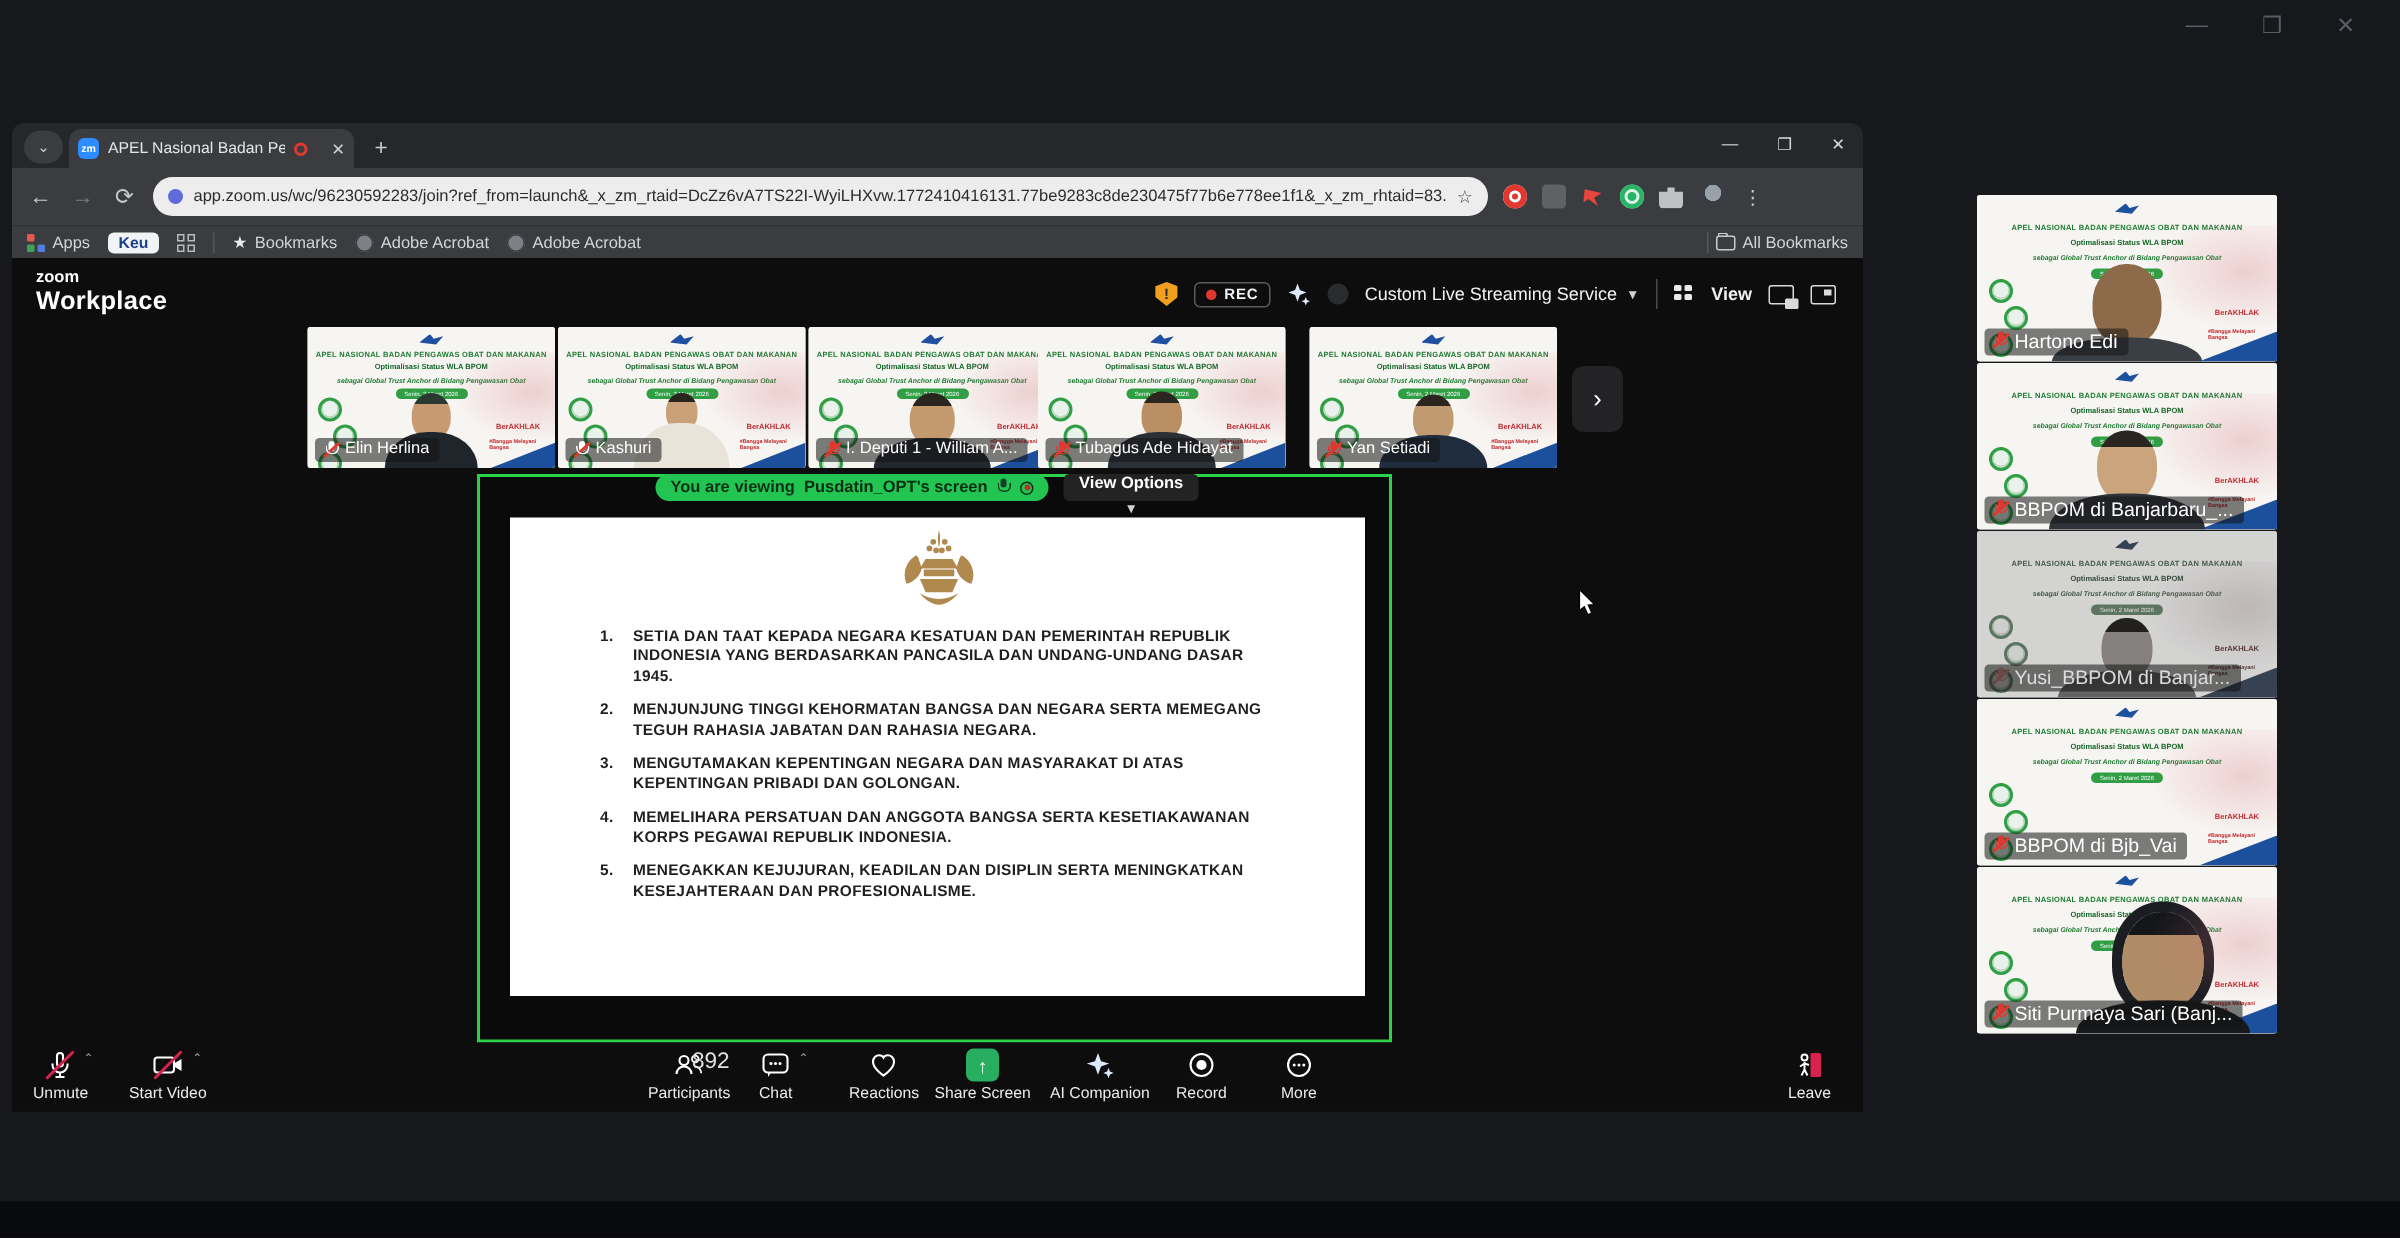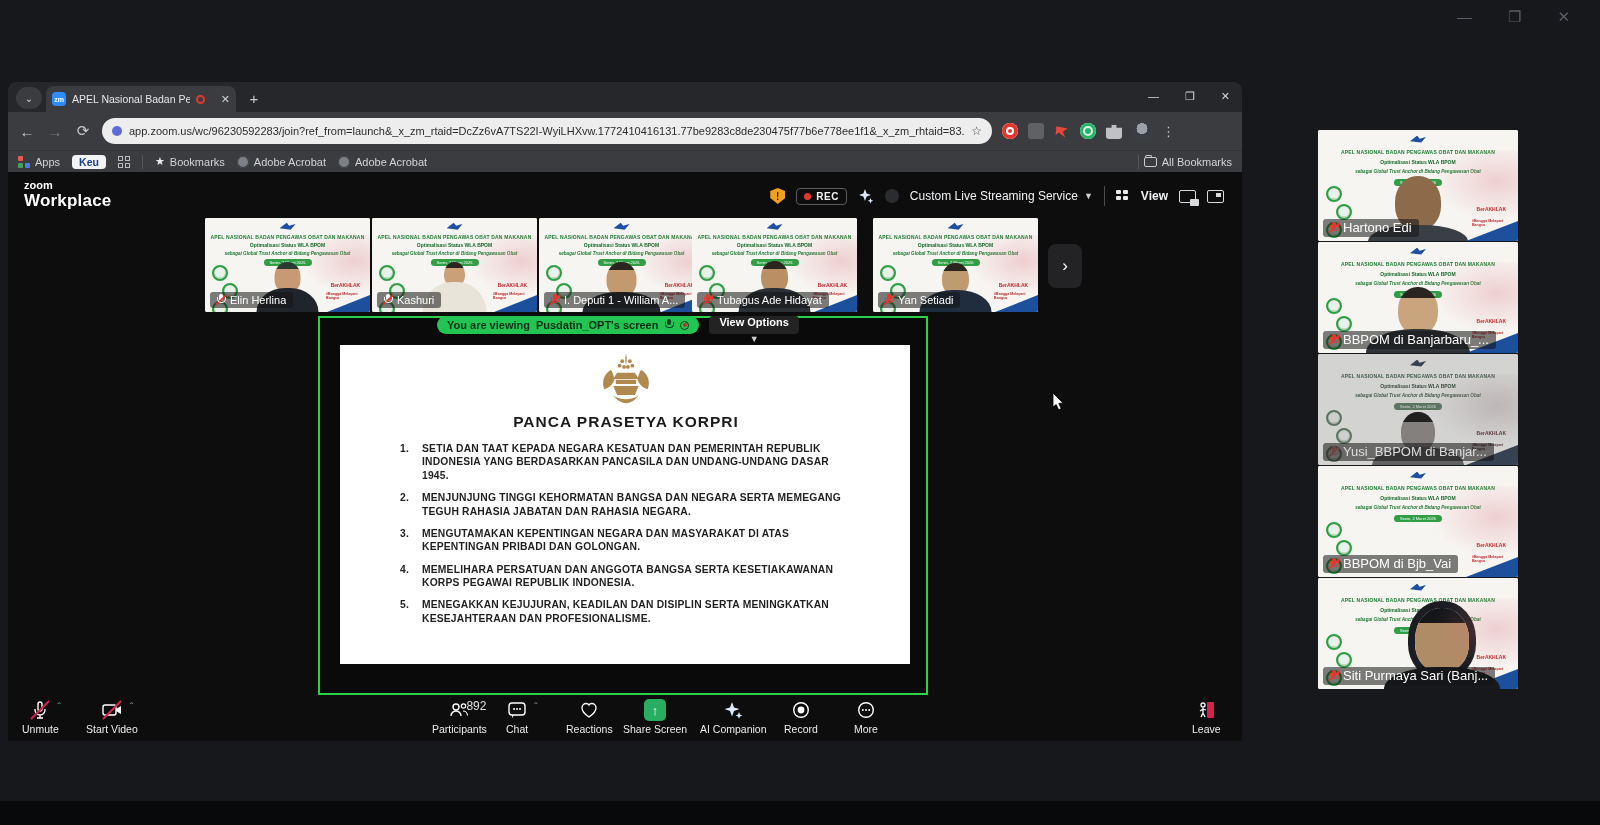--- a/index.html
+++ b/index.html
@@ -102,21 +102,21 @@
   .f-kashuri{--hw:21px;--bh:30px;--bw:64px;--skin:#caa078;--cloth:#e8e4da;}
   .f-deputi{--hw:30px;--bh:20px;--bw:78px;--skin:#c29a6d;--cloth:#23272e;}
   .f-tubagus{--hw:27px;--bh:24px;--bw:72px;--skin:#b98f63;--cloth:#2b2f36;}
   .f-yan{--hw:27px;--bh:22px;--bw:72px;--skin:#c09a70;--cloth:#1f2d3e;}
   .f-hartono{--hw:46px;--bh:16px;--bw:100px;--skin:#8d6a4a;--cloth:#3a3f46;--hair:#8d6a4a;}
   .f-banjarbaru{--hw:40px;--bh:24px;--bw:104px;--skin:#caa47c;--cloth:#30343a;}
   .f-yusi{--hw:34px;--bh:18px;--bw:92px;--skin:#a09488;--cloth:#6f7276;}
   .f-siti{--hw:54px;--bh:22px;--bw:116px;--skin:#b08c66;--cloth:#17191d;--hair:#14161a;left:62%;}
   .f-siti::before{box-shadow:0 0 0 7px #1b1d22;}
 
-  .nlabel{position:absolute;left:5px;bottom:4px;display:flex;align-items:center;gap:4px;background:rgba(20,20,20,.55);border-radius:3px;padding:1px 7px 2px 5px;max-width:92%;}
+  .nlabel{position:absolute;left:5px;bottom:4px;display:flex;gap:4px;background:rgba(20,20,20,.55);border-radius:3px;padding:1px 7px 2px 5px;max-width:92%;}
   .nlabel .nm{color:#fff;white-space:nowrap;overflow:hidden;text-overflow:ellipsis;}
   .strip-tile .nlabel .nm{font-size:11px;}
   .panel-tile .nlabel .nm{font-size:13px;}
   .micico{position:relative;width:11px;height:13px;flex:none;display:inline-block;}
   .micico::before{content:"";position:absolute;left:3.5px;top:1px;width:4px;height:7px;background:var(--mc,#fff);border-radius:2px;}
   .micico::after{content:"";position:absolute;left:1.5px;top:4px;width:7px;height:5px;border:1px solid var(--mc,#fff);border-top:none;border-radius:0 0 5px 5px;}
   .micico i{position:absolute;left:-1px;top:6px;width:14px;height:1.6px;background:#e0382f;transform:rotate(-42deg);}
   .micico.red{--mc:#e0382f;}
 
   
@@ -145,21 +145,21 @@
   .doc-list{margin:11px 0 0;padding:0;list-style:none;counter-reset:n;}
   .doc-list li{position:relative;padding-left:24px;margin-bottom:9px;font-size:10.3px;font-weight:bold;color:#1f1f1f;line-height:1.3;letter-spacing:.2px;counter-increment:n;}
   .doc-list li::before{content:counter(n) ".";position:absolute;left:2px;}
 
   
   .mtoolbar{position:absolute;left:0;top:523px;width:100%;height:46px;background:#0d0d0e;}
   .mt-item{position:absolute;top:4px;display:flex;flex-direction:column;align-items:center;gap:2px;color:#ececec;}
   .mt-item .lbl{font-size:10.5px;white-space:nowrap;}
   .mt-ico{height:22px;display:flex;align-items:center;justify-content:center;position:relative;}
   .mt-chev{position:absolute;top:2px;color:#9a9ca0;font-size:8px;}
-  .mt-badge{position:absolute;top:0;color:#dfe0e2;font-size:12px;}
+  .mt-badge{position:absolute;top:0;color:#dfe0e2;font-size:15px;}
   .share-btn{width:22px;height:22px;border-radius:5px;background:#27ae60;color:#fff;font-size:13px;font-weight:bold;display:flex;align-items:center;justify-content:center;}
   .slashred{position:absolute;width:26px;height:2px;background:#d6224c;transform:rotate(-45deg);border-radius:1px;}
 
   
   .panel-tile{left:0;width:200px;height:111px;}
   #panel{position:absolute;left:1318px;top:130px;width:200px;height:560px;}
   #panel .vtile{position:absolute;}
 
   
   .cursor{position:absolute;left:1052px;top:392px;width:13px;height:19px;z-index:9;}
@@ -425,21 +425,20 @@
               <circle cx="47" cy="25" r="3"></circle>
                 <circle cx="53" cy="25" r="3"></circle>
               <path d="M36 34h28l6 10H30z"></path>
               <rect x="34" y="45" width="32" height="7" rx="1"></rect>
               <path d="M30 55h40l-6 14H36z"></path>
               <path d="M26 30c-10 6-15 18-10 30 8-2 14-8 16-16l-4-12c0 0-1-1-2-2z"></path>
               <path d="M74 30c10 6 15 18 10 30-8-2-14-8-16-16l4-12c0 0 1-1 2-2z"></path>
               <path d="M30 70c6 8 14 12 20 12s14-4 20-12c-6 4-13 6-20 6s-14-2-20-6z"></path>
             </g>
           </svg>
-          <div class="doc-title">PANCA PRASETYA KORPRI</div>
           <ol class="doc-list">
             <li>SETIA DAN TAAT KEPADA NEGARA KESATUAN DAN PEMERINTAH REPUBLIK INDONESIA YANG BERDASARKAN PANCASILA DAN UNDANG-UNDANG DASAR 1945.</li>
             <li>MENJUNJUNG TINGGI KEHORMATAN BANGSA DAN NEGARA SERTA MEMEGANG TEGUH RAHASIA JABATAN DAN RAHASIA NEGARA.</li>
             <li>MENGUTAMAKAN KEPENTINGAN NEGARA DAN MASYARAKAT DI ATAS KEPENTINGAN PRIBADI DAN GOLONGAN.</li>
             <li>MEMELIHARA PERSATUAN DAN ANGGOTA BANGSA SERTA KESETIAKAWANAN KORPS PEGAWAI REPUBLIK INDONESIA.</li>
             <li>MENEGAKKAN KEJUJURAN, KEADILAN DAN DISIPLIN SERTA MENINGKATKAN KESEJAHTERAAN DAN PROFESIONALISME.</li>
           </ol>
         </div>
       </div>
 

